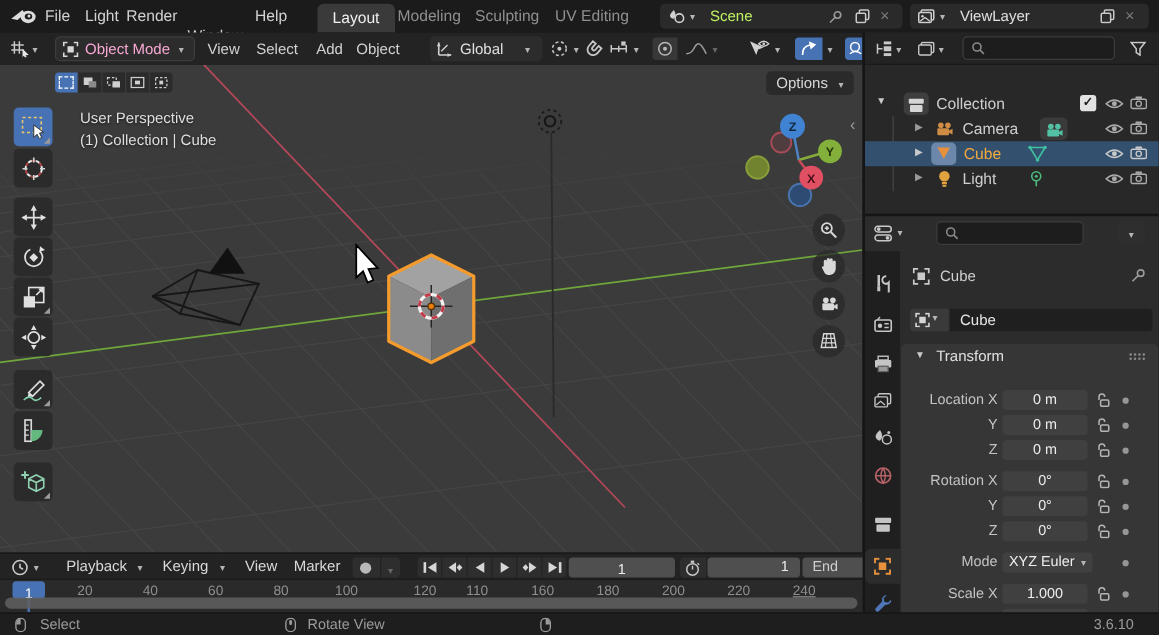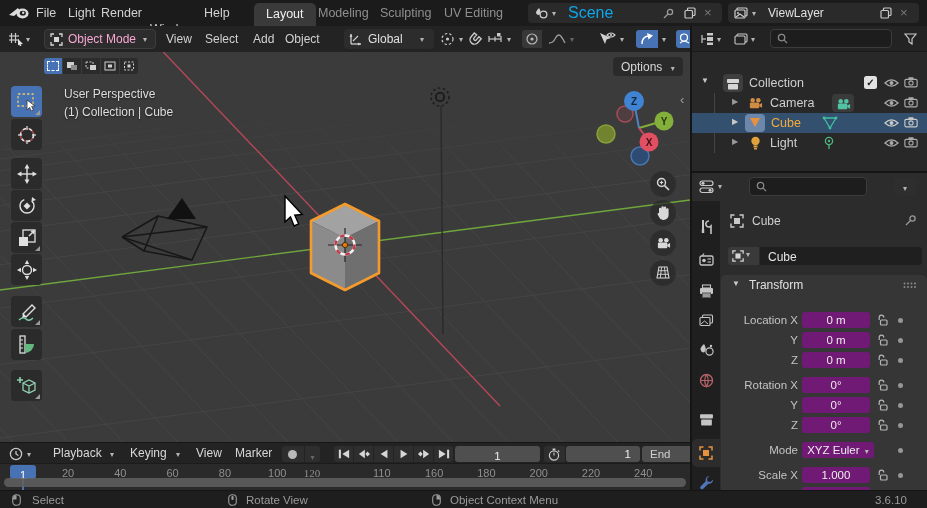--- a/index.html
+++ b/index.html
@@ -5,21 +5,21 @@
   html,body{margin:0;padding:0;}
   body{width:927px;height:508px;position:relative;background:#1b1b1b;
        font-family:"Liberation Sans",sans-serif;color:#d5d5d5;overflow:hidden;
        -webkit-user-select:none;user-select:none;}
   .a{position:absolute;}
   .nw{white-space:nowrap;}
   .menu{font-size:12.5px;color:#d2d2d2;line-height:26px;}
   .chev{font-size:8px;color:#b5b5b5;}
   .chev.dim{color:#666;}
   .grp{background:#2e2e2e;border-radius:4px;}
-  .field{background:#701a75;border-radius:3px;color:#ededed;font-size:11.5px;
+  .field{background:#404040;border-radius:3px;color:#ededed;font-size:11.5px;
          text-align:center;line-height:16px;height:16px;}
   .plabel{color:#c3c3c3;font-size:11.5px;text-align:right;line-height:16px;}
   .dot{width:5px;height:5px;border-radius:50%;background:#969696;}
   .toolbtn{width:31px;height:31px;background:#2b2b2b;border-radius:4px;
            display:flex;align-items:center;justify-content:center;}
   .toolbtn.active{background:#4772b3;}
   .toolbtn.sub:after{content:"";position:absolute;right:2px;bottom:2px;
            border-left:5px solid transparent;border-bottom:5px solid #9a9a9a;}
   .selmode{width:18px;height:16px;background:#2b2b2b;display:flex;align-items:center;justify-content:center;}
   .selmode.active{background:#4772b3;}
@@ -85,21 +85,21 @@
   <span class="a nw" style="left:318px;top:0;font-size:12.5px;color:#8f8f8f;line-height:26px;">Modeling</span>
   <span class="a nw" style="left:380px;top:0;font-size:12.5px;color:#8f8f8f;line-height:26px;">Sculpting</span>
   <span class="a nw" style="left:444px;top:0;font-size:12.5px;color:#8f8f8f;line-height:26px;">UV Editing</span>
 
   <div class="a" style="left:528px;top:3px;width:194px;height:20px;background:#2a2a2a;border-radius:4px;">
     <svg class="a" style="left:6px;top:4px;" width="14" height="12" viewBox="0 0 14 12">
       <path d="M5 1 Q8 5 5 8 A3 3 0 0 1 2 5 Q3 3 5 1 Z" fill="#cfcfcf"></path>
       <circle cx="9.5" cy="7.5" r="3.4" fill="none" stroke="#cfcfcf" stroke-width="1.3"></circle>
     </svg>
     <span class="a chev" style="left:24px;top:6px;">▾</span>
-    <span class="a nw" style="left:40px;top:0;font-size:16px;color:#0ea5e9;line-height:20px;">Scene</span>
+    <span class="a nw" style="left:40px;top:0;font-size:12px;color:#bef264;line-height:20px;">Scene</span>
     <svg class="a" style="left:134px;top:4px;" width="13" height="13" viewBox="0 0 13 13">
       <circle cx="8" cy="5" r="2.6" fill="none" stroke="#9a9a9a" stroke-width="1.3"></circle>
       <line x1="6" y1="7" x2="2" y2="11" stroke="#9a9a9a" stroke-width="1.3"></line>
     </svg>
     <svg class="a" style="left:156px;top:4px;color:#c9c9c9;" width="12" height="12">
         <use href="#sym-copy"></use>
       </svg>
     <span class="a" style="left:176px;top:0;font-size:13px;color:#7a7a7a;line-height:20px;">×</span>
   </div>
 
@@ -787,21 +787,21 @@
     </div>
   </div>
 
   <div class="a" style="left:0;top:22px;width:690px;height:26px;">
     <div id="ruler-ticks" class="a" style="left:0;top:0;width:690px;height:16px;">
         <span class="tick" style="left: 68px;">20</span>
         <span class="tick" style="left: 120.3px;">40</span>
         <span class="tick" style="left: 172.6px;">60</span>
         <span class="tick" style="left: 224.9px;">80</span>
         <span class="tick" style="left: 277.2px;">100</span>
-        <span class="tick" style="left: 312px; font-family: Liberation Serif, serif;">120</span>
+        <span class="tick" style="left: 340px;">120</span>
         <span class="tick" style="left: 381.8px;">110</span>
         <span class="tick" style="left: 434.1px;">160</span>
         <span class="tick" style="left: 486.4px;">180</span>
         <span class="tick" style="left: 538.7px;">200</span>
         <span class="tick" style="left: 591px;">220</span>
         <span class="tick" style="left: 643.3px; text-decoration: underline;">240</span>
       </div>
     <div class="a" style="left:22px;top:13px;width:2px;height:13px;background:#4772b3;"></div>
     <div class="a" style="left:10px;top:1px;width:26px;height:14px;background:#4772b3;border-radius:3px;text-align:center;">
       <span style="font-size:11px;color:#fff;line-height:14px;">1</span>
@@ -820,16 +820,15 @@
   <svg class="a" style="left:228px;top:3px;" width="9" height="12" viewBox="0 0 9 12">
     <rect x="0.7" y="0.7" width="7.6" height="10.6" rx="3.5" fill="none" stroke="#9b9b9b" stroke-width="1.1"></rect>
     <rect x="3.4" y="2" width="2.2" height="4" rx="1" fill="#9b9b9b"></rect>
   </svg>
   <span class="a sbtext nw" style="left:246px;top:0;">Rotate View</span>
 
   <svg class="a" style="left:432px;top:3px;" width="9" height="12" viewBox="0 0 9 12">
     <rect x="0.7" y="0.7" width="7.6" height="10.6" rx="3.5" fill="none" stroke="#9b9b9b" stroke-width="1.1"></rect>
     <path d="M4.5 1 A3.5 3.5 0 0 1 8 4.5 V5.5 H4.5 Z" fill="#9b9b9b"></path>
   </svg>
-  <span class="a sbtext nw" style="left:450px;top:0;">Object Context Menu</span>
 
   <span class="a sbtext nw" style="right:20px;top:0;">3.6.10</span>
 </div>
 
 </body></html>

